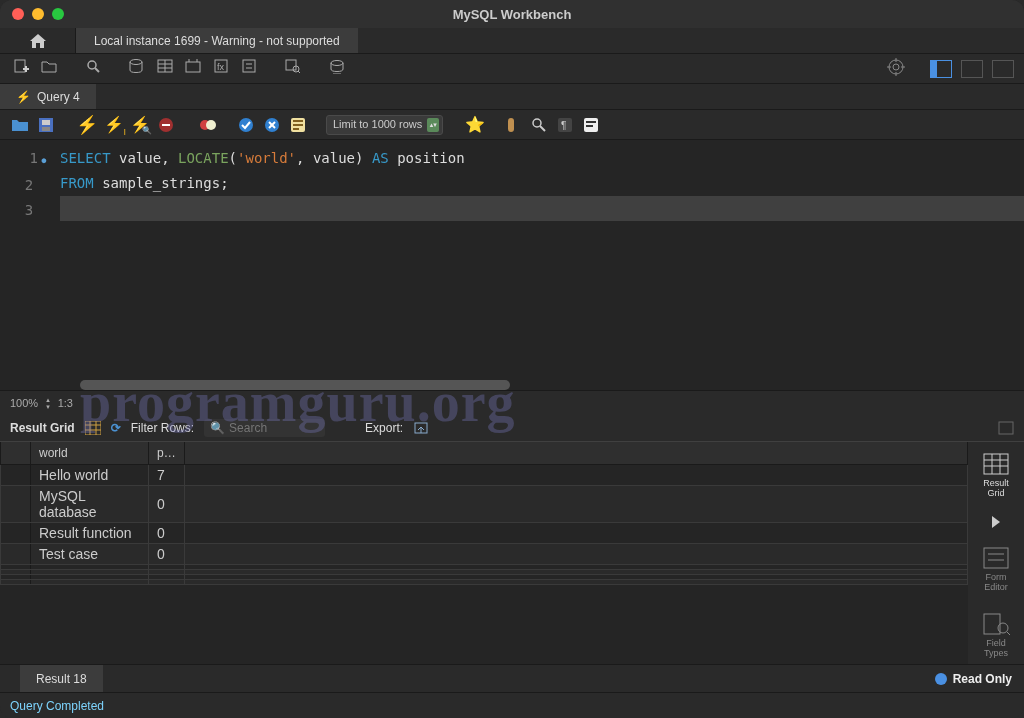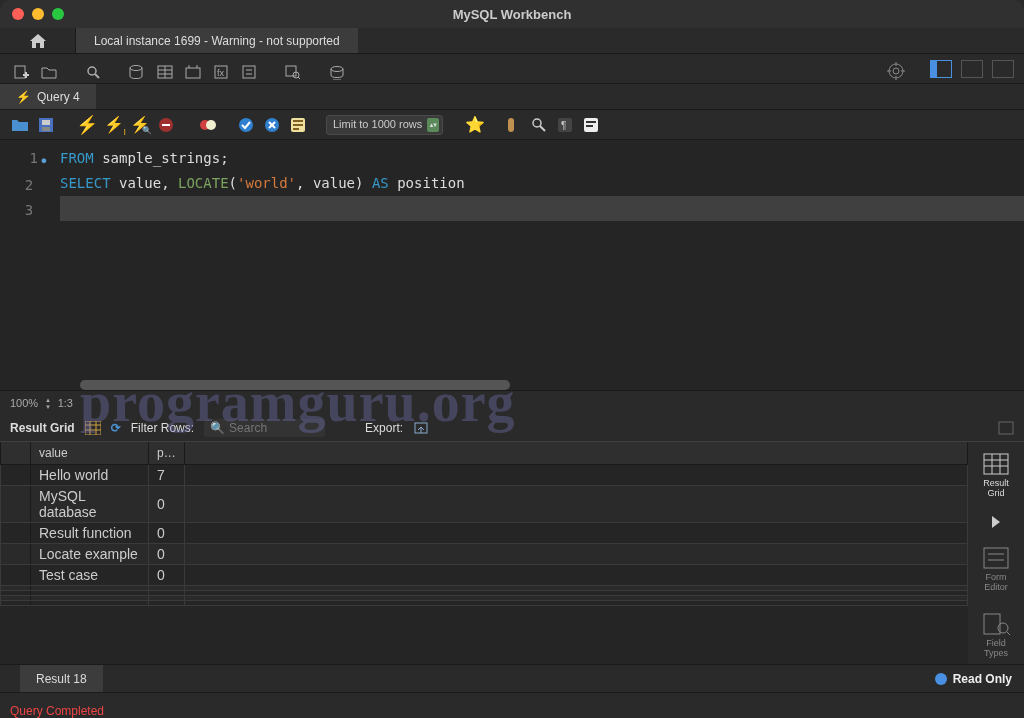--- a/index.html
+++ b/index.html
@@ -16,21 +16,21 @@
 .tl-green { background: #28c840; }
 .title-text { position: absolute; left: 0; right: 0; text-align: center; font-size: 13px; font-weight: 600; color: #ccc; pointer-events: none; }
 
 
 .top-tabs { height: 26px; background: #2a2a2a; display: flex; border-bottom: 1px solid #1a1a1a; }
 .home-tab { width: 76px; display: flex; align-items: center; justify-content: center; border-right: 1px solid #1a1a1a; }
 .conn-tab { padding: 0 18px; background: #3c3c3c; display: flex; align-items: center; font-size: 12px; color: #ddd; }
 
 
 .main-toolbar { height: 30px; background: #2a2a2a; display: flex; align-items: center; padding: 0 10px; border-bottom: 1px solid #1a1a1a; gap: 6px; }
-.toolbar-icon { width: 22px; height: 22px; display: flex; align-items: flex-end; justify-content: center; color: #aaa; cursor: pointer; }
+.toolbar-icon { width: 22px; height: 22px; display: flex; align-items: flex-start; justify-content: center; color: #aaa; cursor: pointer; }
 .toolbar-sep { width: 10px; }
 .toolbar-spacer { flex: 1; }
 .panel-toggle { width: 22px; height: 18px; border: 1px solid #555; display: inline-block; margin-left: 3px; cursor: pointer; }
 .panel-toggle.active { border-color: #4a90e2; }
 .panel-toggle .left-strip { width: 6px; height: 100%; background: #4a90e2; display: block; }
 
 
 .query-tabs { height: 26px; background: #2a2a2a; display: flex; border-bottom: 1px solid #1a1a1a; }
 .query-tab { background: #3c3c3c; padding: 0 16px; display: flex; align-items: center; font-size: 12px; color: #ddd; gap: 6px; }
 
@@ -81,21 +81,21 @@
 .col-value { width: 118px; }
 .col-pos { width: 30px; }
 
 
 .result-tabs { height: 28px; background: #2a2a2a; display: flex; align-items: center; border-top: 1px solid #1a1a1a; }
 .result-tab { padding: 0 16px; background: #3c3c3c; height: 100%; display: flex; align-items: center; font-size: 12px; color: #ddd; }
 .read-only { margin-left: auto; padding: 0 12px; font-size: 12px; font-weight: 600; color: #eee; display: flex; align-items: center; gap: 6px; }
 .ro-icon { width: 12px; height: 12px; background: #4a90e2; border-radius: 50%; display: inline-block; }
 
 
-.status-bar { height: 26px; background: #2a2a2a; display: flex; align-items: flex-end; padding: 0 10px; font-size: 12px; color: #ef4444; border-top: 1px solid #1a1a1a; }
+.status-bar { height: 26px; background: #2a2a2a; display: flex; align-items: center; padding: 0 10px; font-size: 12px; color: #7dd3fc; border-top: 1px solid #1a1a1a; }
 
 
 .watermark { position: absolute; top: 370px; left: 80px; font-size: 56px; font-weight: 700; color: rgba(120,120,190,0.35); font-family: Georgia, serif; letter-spacing: 1px; pointer-events: none; }
 
 
 .hscroll { position: absolute; bottom: 0; left: 80px; height: 10px; width: 430px; background: #555; border-radius: 5px; }
 
 svg { display: block; }
 </style>
 </head>
@@ -303,21 +303,21 @@
         </svg>
       </div>
   </div>
 
   <div class="editor-area">
     <div class="gutter">
       <div>1<span class="dot"> ●</span></div>
       <div>2&nbsp;&nbsp;</div>
       <div>3&nbsp;&nbsp;</div>
     </div>
-    <div class="code"><div><span class="kw">FROM</span><span> sample_strings;</span></div><div><span class="kw">SELECT</span><span> value, </span><span class="fn">LOCATE</span><span>(</span><span class="str">'world'</span><span>, value) </span><span class="kw">AS</span><span> position</span></div><div class="code-line-hl">&nbsp;</div></div>
+    <div class="code"><div><span class="kw">SELECT</span><span> value, </span><span class="fn">LOCATE</span><span>(</span><span class="str">'world'</span><span>, value) </span><span class="kw">AS</span><span> position</span></div><div><span class="kw">FROM</span><span> sample_strings;</span></div><div class="code-line-hl">&nbsp;</div></div>
     <div class="hscroll"></div>
   </div>
 
   <div class="zoom-bar">
     <span>100%</span>
     <span class="zoom-arrows">
         <span>▴</span>
         <span>▾</span>
       </span>
     <span>1:3</span>
@@ -356,47 +356,41 @@
       </span>
   </div>
 
   <div class="results-container">
     <div class="results-left">
       <div class="result-grid">
         <table>
           <thead>
             <tr>
               <th></th>
-              <th class="col-value">value</th>
+              <th class="col-value">world</th>
               <th class="col-pos">p…</th>
               <th></th>
             </tr>
           </thead>
           <tbody>
             <tr>
                 <td class="row-hdr"></td>
                 <td>Hello world</td>
                 <td>7</td>
                 <td></td>
               </tr>
             <tr>
                 <td class="row-hdr"></td>
                 <td>MySQL database</td>
                 <td>0</td>
                 <td></td>
               </tr>
             <tr>
                 <td class="row-hdr"></td>
                 <td>Result function</td>
-                <td>0</td>
-                <td></td>
-              </tr>
-            <tr>
-                <td class="row-hdr"></td>
-                <td>Locate example</td>
                 <td>0</td>
                 <td></td>
               </tr>
             <tr>
                 <td class="row-hdr"></td>
                 <td>Test case</td>
                 <td>0</td>
                 <td></td>
               </tr>
             <tr>

